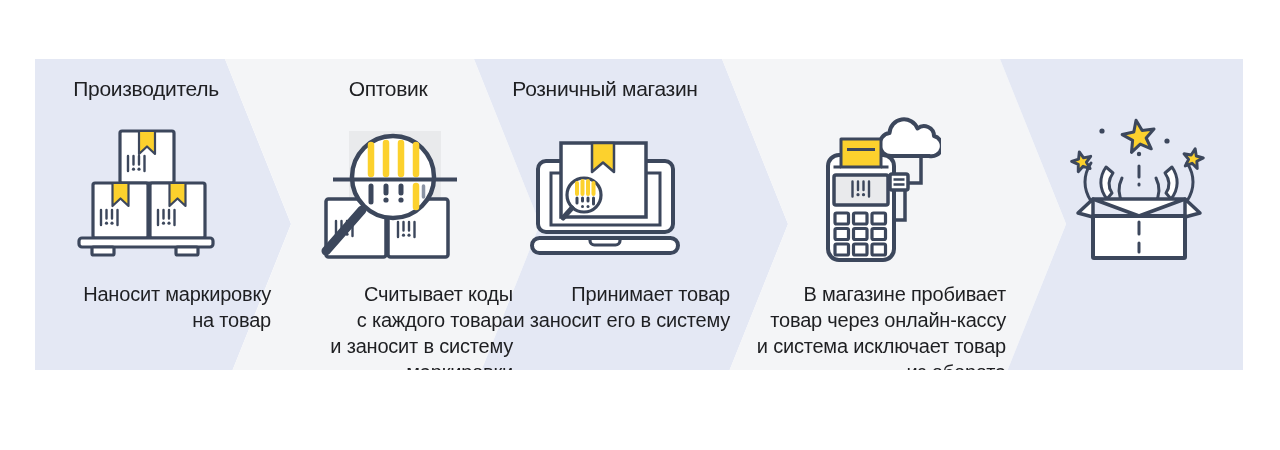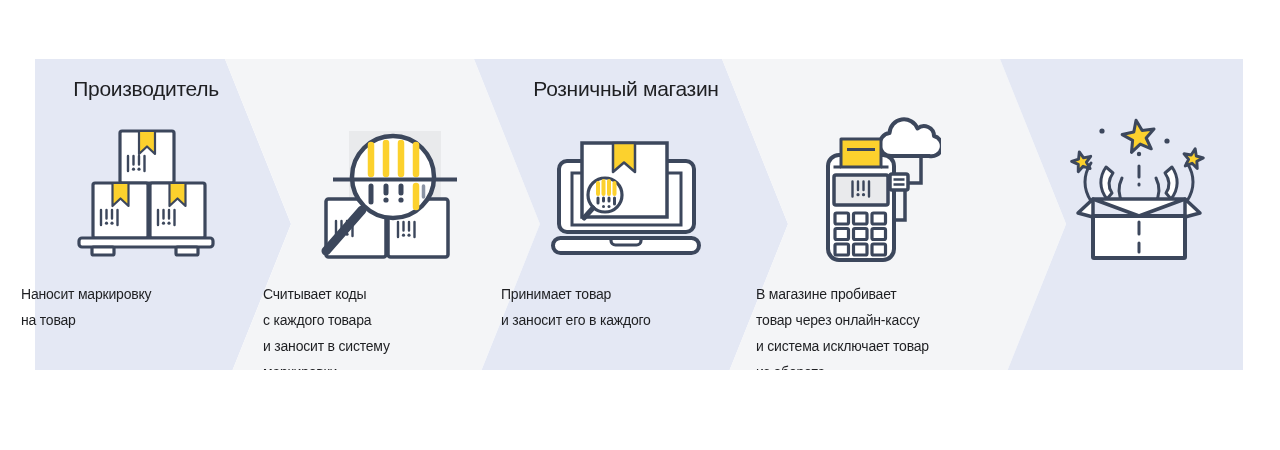--- a/index.html
+++ b/index.html
@@ -7,30 +7,30 @@
     position:relative;width:1280px;height:370px;background:#fff;overflow:hidden;
     font-family:"Liberation Sans","DejaVu Sans",sans-serif;color:var(--text,#1e1f22);
   }
   .chev{position:absolute;top:59px;height:330px;}
   #chev-0{left:35px;width:256px;clip-path:polygon(0 0,74.2% 0,100% 50%,74.2% 100%,0 100%);}
   #chev-1{left:225px;width:315px;clip-path:polygon(0 0,79% 0,100% 50%,79% 100%,0 100%,21% 50%);}
   #chev-2{left:474px;width:314px;clip-path:polygon(0 0,79% 0,100% 50%,79% 100%,0 100%,21% 50%);}
   #chev-3{left:722px;width:344px;clip-path:polygon(0 0,80.8% 0,100% 50%,80.8% 100%,0 100%,19.2% 50%);}
   #chev-4{left:1000px;width:243px;clip-path:polygon(0 0,100% 0,100% 100%,0 100%,27.2% 50%);}
   .sec{position:absolute;top:59px;width:250px;height:330px;}
-  #sec-0{left:21px;} #sec-1{left:263px;} #sec-2{left:501px;} #sec-3{left:756px;} #sec-4{left:1012px;}
+  #sec-0{left:21px;} #sec-1{left:263px;} #sec-2{left:480px;} #sec-3{left:756px;} #sec-4{left:1012px;}
   .title{
     position:absolute;top:18px;left:0;width:100%;text-align:center;
     font-size:21px;line-height:24px;font-weight:500;letter-spacing:-0.3px;
   }
   .icon-box{position:absolute;top:48px;left:0;width:100%;height:174px;
     display:flex;align-items:center;justify-content:center;}
   .caption{
-    position:absolute;top:222px;left:0;width:100%;text-align:left;
-    font-size:14px;line-height:26px;font-weight:500;letter-spacing:-0.2px;white-space:pre-line;
+    position:absolute;top:222px;left:0;width:100%;text-align:right;
+    font-size:20px;line-height:26px;font-weight:500;letter-spacing:-0.2px;white-space:pre-line;
   }
   .nudge-up1{margin-bottom:4px;} .nudge-dn1{margin-top:4px;} .nudge-dn2{margin-top:12px;}
   .nudge-up2{margin-bottom:14px;} .nudge-up3{margin-bottom:16px;}
   svg{display:block;}
 </style>
 </head>
 <body>
 
 <div class="stage">
 
@@ -74,20 +74,21 @@
           <rect x="16" y="121" width="22" height="8" rx="1.5"></rect>
           <rect x="100" y="121" width="22" height="8" rx="1.5"></rect>
         </g>
       </svg>
     </div>
     <div class="caption">Наносит маркировку
 на товар</div>
   </div>
 
   <div class="sec" id="sec-1">
+    <div class="title">Оптовик</div>
     <div class="icon-box">
       <svg class="nudge-dn1" width="150" height="135" viewBox="0 0 150 135">
         <rect x="36" y="2" width="92" height="90" fill="var(--panel,#e9eaec)"></rect>
         <g fill="#fff" stroke="var(--ink,#3c475c)" stroke-width="3.5" stroke-linejoin="round">
           <rect x="13" y="70" width="60" height="58" rx="2.5"></rect>
           <rect x="75" y="70" width="60" height="58" rx="2.5"></rect>
         </g>
         <use href="#bc" transform="translate(23,92)"></use>
         <use href="#bc" transform="translate(85,93)"></use>
         <path d="M49 81 L13 122" stroke="var(--ink,#3c475c)" stroke-width="9" stroke-linecap="round"></path>
@@ -119,21 +120,21 @@
         <path d="M47 42 V53 M52.5 40 V53 M58 40 V53 M63.5 42 V53" stroke="var(--yellow,#fcd12d)" stroke-width="4" stroke-linecap="round" fill="none"></path>
         <path d="M47 57 V62 M52.5 57 V60 M58 57 V60 M63.5 57 V63" stroke="var(--ink,#3c475c)" stroke-width="3" stroke-linecap="round" fill="none"></path>
         <circle cx="52.5" cy="65.5" r="1.5" fill="var(--ink,#3c475c)"></circle>
         <circle cx="58" cy="65.5" r="1.5" fill="var(--ink,#3c475c)"></circle>
         <path d="M42 67 L33 77" stroke="var(--ink,#3c475c)" stroke-width="5" stroke-linecap="round"></path>
         <rect x="2" y="97" width="146" height="15" rx="7.5" fill="#fff" stroke="var(--ink,#3c475c)" stroke-width="4"></rect>
         <path d="M60 97 v2.5 a4.5 4.5 0 0 0 4.5 4.5 h21 a4.5 4.5 0 0 0 4.5 -4.5 V97" fill="none" stroke="var(--ink,#3c475c)" stroke-width="3.2"></path>
       </svg>
     </div>
     <div class="caption">Принимает товар
-и заносит его в каждого</div>
+и заносит его в систему</div>
   </div>
 
   <div class="sec" id="sec-3">
     <div class="icon-box">
       <svg class="nudge-up2" width="120" height="150" viewBox="0 0 120 150">
         <path d="M70 44 a11.5 11.5 0 0 1 -1.5 -22.9 a14.5 14.5 0 0 1 28 -4.6 a10 10 0 0 1 16.5 7.5 a9.8 9.8 0 0 1 -5 20 Z" fill="#fff" stroke="var(--ink,#3c475c)" stroke-width="4" stroke-linejoin="round"></path>
         <path d="M86 71 H100 V43" fill="none" stroke="var(--ink,#3c475c)" stroke-width="3.5"></path>
         <rect x="7" y="43" width="66" height="105" rx="11" fill="#fff" stroke="var(--ink,#3c475c)" stroke-width="4"></rect>
         <path d="M84 79 V108 H73" fill="none" stroke="var(--ink,#3c475c)" stroke-width="3.5"></path>
         <rect x="69" y="62" width="18" height="16" rx="2" fill="#fff" stroke="var(--ink,#3c475c)" stroke-width="3.5"></rect>

